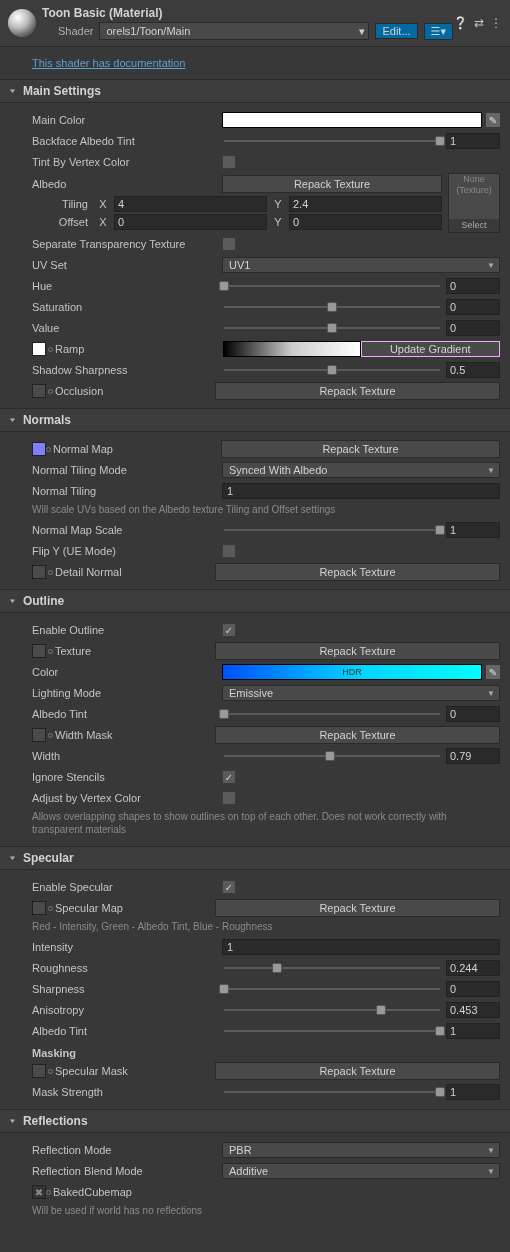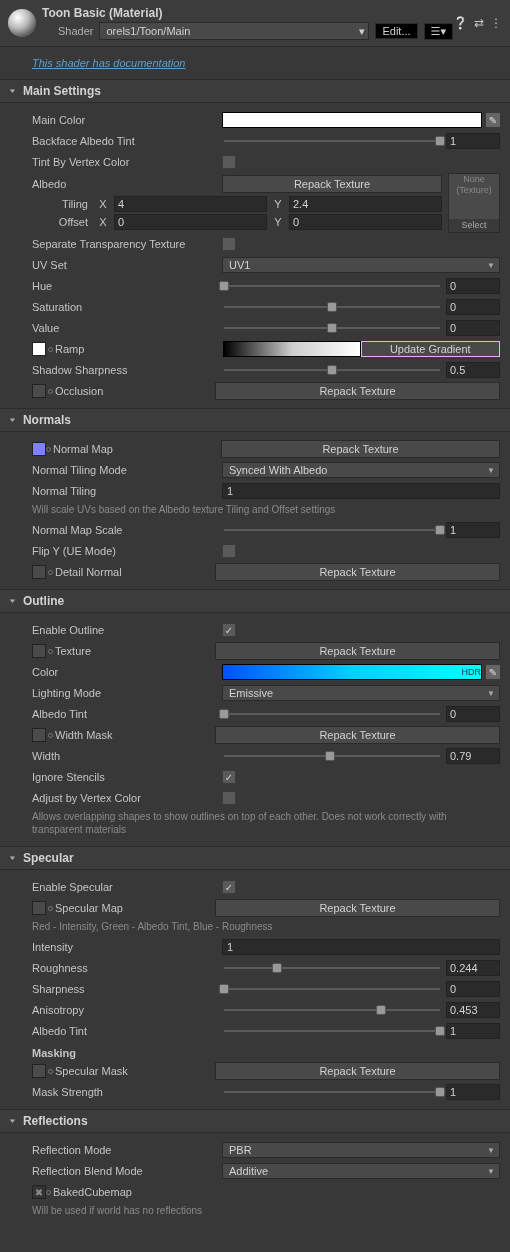--- a/index.html
+++ b/index.html
@@ -8,32 +8,32 @@
 .header { display:flex; align-items:center; padding:6px 8px; background:#3c3c3c; border-bottom:1px solid #2a2a2a; }
 .mat-icon { width:28px; height:28px; border-radius:50%; background:radial-gradient(circle at 35% 30%,#fff,#bbb 40%,#666 70%,#333); margin-right:6px; flex-shrink:0; }
 .header-texts { flex:1; display:flex; flex-direction:column; }
 .title { font-size:12px; font-weight:bold; color:#d2d2d2; }
 .shader-row { display:flex; align-items:center; gap:6px; margin-top:2px;justify-content:space-between; }
 .shader-label { font-size:11px; color:#b0b0b0; margin-left:16px;}
 .shader-dropdown { flex:1; background:#494949; border:1px solid #2a2a2a; color:#d2d2d2; padding:2px 16px 2px 6px; font-size:11px; position:relative; }
 .shader-dropdown::after { content:"▾"; position:absolute; right:4px; }
 .header-icons { display:flex; gap:6px; align-items:center; color:#c4c4c4; font-size:12px; }
 .header-icons span { cursor:pointer; }
-.btn { background:#000000; border:1px solid #2a2a2a; color:#d2d2d2; padding:1px 6px; font-size:11px; cursor:pointer; }
-.doc-link { color:#5aa0d0; text-decoration:underline; margin:10px 0 10px 32px; display:inline-block; font-size:11px;font-style:italic; }
+.btn { background:#0369a1; border:1px solid #2a2a2a; color:#d2d2d2; padding:1px 6px; font-size:11px; cursor:pointer; }
+.doc-link { color:#5aa0d0; text-decoration:underline; margin:10px 0 10px 32px; display:inline-block; font-size:11px; }
 .section-hdr { display:flex; align-items:center; padding:4px 8px; background:#3c3c3c; border-top:1px solid #2a2a2a; border-bottom:1px solid #2a2a2a; font-weight:bold; font-size:12px; color:#d2d2d2; cursor:pointer; }
 .section-hdr::before { content:"▼"; font-size:9px; margin-right:6px; color:#aaa; display:inline-block; transform:scaleY(0.7); }
 .section-body { padding:6px 10px 6px 32px; }
 .row { display:flex; align-items:center; min-height:20px; margin:1px 0; }
 .label { width:190px; flex-shrink:0; color:#c4c4c4; }
 .sublabel { font-weight:bold; display:block; margin:6px 0 2px; }
 .controls { flex:1; display:flex; align-items:center; gap:4px; }
 .color-swatch { flex:1; height:16px; border:1px solid #000; position:relative; cursor:pointer; }
 .color-white { background:#fff; }
-.color-hdr { background:linear-gradient(90deg,#0050ff,#00d0ff,#00ffff); display:flex; justify-content:flex-end; align-items:center; font-size:9px; color:#333; }
+.color-hdr { background:linear-gradient(90deg,#0050ff,#00d0ff,#00ffff); display:flex; justify-content:center; align-items:center; font-size:9px; color:#333; }
 .picker { width:14px; height:14px; background:#666; display:flex; align-items:center; justify-content:center; font-size:10px; color:#ddd; cursor:pointer; }
 .slider-wrap { flex:1; display:flex; align-items:center; height:16px; position:relative; padding:0 2px; }
 .slider-track { flex:1; height:2px; background:#5a5a5a; position:relative; }
 .slider-thumb { width:10px; height:10px; background:#999; border:1px solid #555; border-radius:2px; position:absolute; top:-4px; transform:translateX(-50%); cursor:pointer; }
 .num-box { width:54px; background:#2a2a2a; border:1px solid #222; color:#d2d2d2; padding:1px 3px; font-size:11px; text-align:left; }
 .check { width:14px; height:14px; background:#5a5a5a; border:1px solid #3a3a3a; display:flex; align-items:center; justify-content:center; font-size:10px; color:#d2d2d2; cursor:pointer;}
 .check.on::after { content:"✓"; }
 .text-input { flex:1; background:#2a2a2a; border:1px solid #222; color:#d2d2d2; padding:1px 4px; font-size:11px;}
 .dropdown { flex:1; background:#494949; border:1px solid #2a2a2a; color:#d2d2d2; padding:1px 16px 1px 6px; font-size:11px; position:relative; cursor:pointer;}
 .dropdown::after { content:"▼"; font-size:8px; position:absolute; right:4px; top:3px; color:#aaa;}

